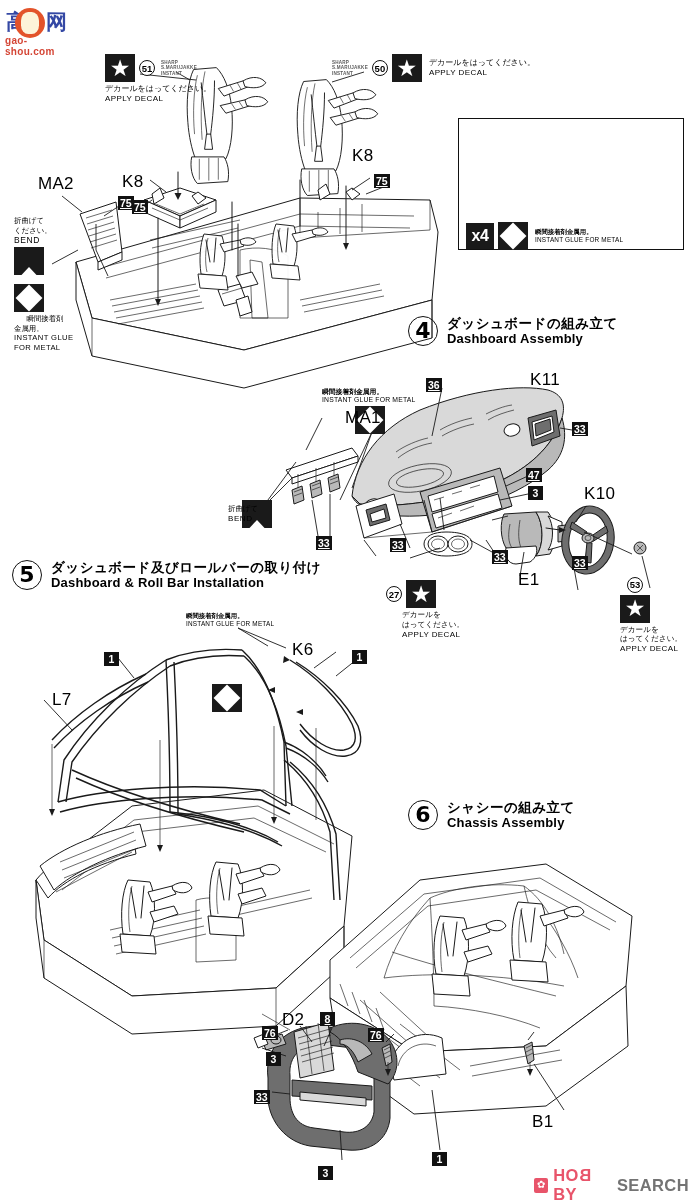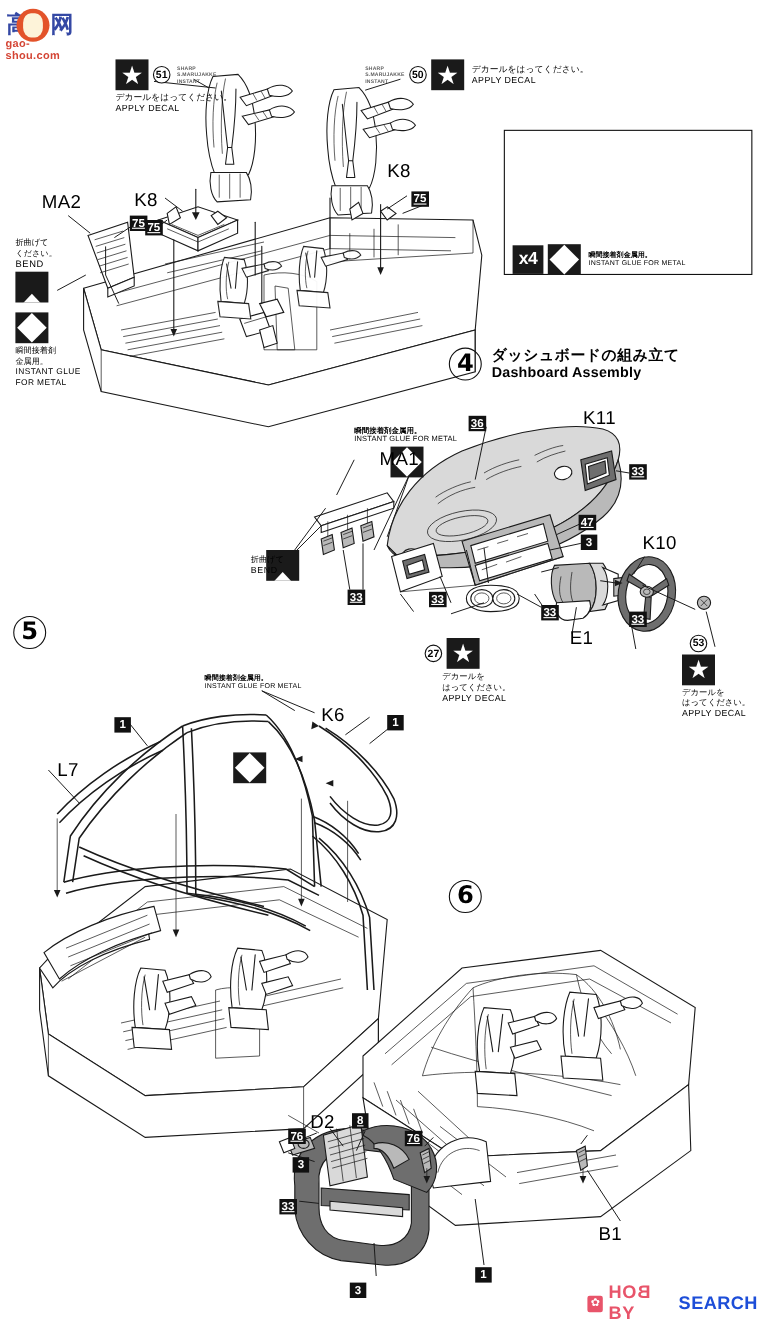--- a/index.html
+++ b/index.html
@@ -76,21 +76,21 @@
   .inset{border:1.4px solid #111;background:#fff;box-sizing:border-box;}
 
   
   .hs{display:flex;align-items:center;gap:5px;}
   .hs-mark{
     width:15px;height:15px;background:#e8546a;border-radius:2px;
     display:flex;align-items:center;justify-content:center;
     color:#fff;font-size:10px;font-weight:700;line-height:1;
   }
   .hs-hobby{color:#e8546a;font-size:16.5px;font-weight:700;letter-spacing:.4px;}
-  .hs-search{color:#1d4ed8;font-size:16.5px;font-weight:700;letter-spacing:.4px;}
+  .hs-search{color:#737373;font-size:16.5px;font-weight:700;letter-spacing:.4px;}
   .flip{display:inline-block;transform:scaleX(-1);}
 
   
   .wm{opacity:.95;}
   .wm-box{
     font-family:"DejaVu Sans",sans-serif;font-weight:700;
     color:#2a3fa0;font-size:21px;line-height:1;
   }
   .wm-red{color:#d23b2a;font-size:10px;font-weight:700;letter-spacing:.3px;}
   .wm-circle{
@@ -593,21 +593,21 @@
 
   <div class="abs" style="left:14px;top:216px;width:54px;">
     <div class="cap-jp jp" style="font-size:7.4px;">折曲げて</div>
     <div class="cap-jp jp" style="font-size:7.4px;">ください。</div>
     <div class="cap-en" style="font-size:8.5px;letter-spacing:.6px;">BEND</div>
     <div class="tile tile-bend" style="margin-top:1px;"></div>
   </div>
   <div class="abs" style="left:14px;top:284px;width:62px;">
     <div class="tile tile-glue"></div>
     <div style="margin-top:2px;">
-      <div class="cap-jp jp" style="font-size:7.4px;">瞬間接着剤</div>
+      <div class="cap-jp jp" style="font-size:7.4px;text-align:center;">瞬間接着剤</div>
       <div class="cap-jp jp" style="font-size:7.4px;">金属用。</div>
       <div class="cap-en" style="font-size:7.6px;">INSTANT GLUE</div>
       <div class="cap-en" style="font-size:7.6px;">FOR METAL</div>
     </div>
   </div>
 
   <div class="abs part-label" style="left:122px;top:172px;">K8</div>
   <div class="abs numbox u" style="left:132px;top:200px;">75</div>
   <div class="abs part-label" style="left:352px;top:146px;">K8</div>
   <div class="abs numbox u" style="left:374px;top:174px;">75</div>
@@ -669,49 +669,57 @@
     <div style="margin-top:2px;">
       <div class="cap-jp jp" style="font-size:7.6px;">デカールを</div>
       <div class="cap-jp jp" style="font-size:7.6px;">はってください。</div>
       <div class="cap-en" style="font-size:8px;">APPLY DECAL</div>
     </div>
   </div>
 
   <div class="abs" style="left:12px;top:560px;">
     <div class="step-head">
       <div class="step-circle">5</div>
+      <div>
+        <div class="step-jp jp">ダッシュボード及びロールバーの取り付け</div>
+        <div class="step-en">Dashboard &amp; Roll Bar Installation</div>
+      </div>
     </div>
   </div>
 
   <div class="abs" style="left:186px;top:612px;">
     <div class="tiny-jp jp" style="font-size:6.4px;">瞬間接着剤金属用。</div>
     <div class="tiny-en" style="font-size:6.4px;">INSTANT GLUE FOR METAL</div>
   </div>
   <div class="abs tile tile-glue" style="left:212px;top:628px;"></div>
 
   <div class="abs numbox" style="left:104px;top:652px;">1</div>
   <div class="abs numbox" style="left:352px;top:650px;">1</div>
   <div class="abs part-label" style="left:292px;top:640px;">K6</div>
   <div class="abs part-label" style="left:52px;top:690px;">L7</div>
 
   <div class="abs" style="left:408px;top:800px;">
     <div class="step-head">
       <div class="step-circle">6</div>
+      <div>
+        <div class="step-jp jp">シャシーの組み立て</div>
+        <div class="step-en">Chassis Assembly</div>
+      </div>
     </div>
   </div>
 
   <div class="abs part-label" style="left:282px;top:1010px;">D2</div>
   <div class="abs numbox u" style="left:320px;top:1012px;">8</div>
   <div class="abs numbox u" style="left:262px;top:1026px;">76</div>
   <div class="abs numbox u" style="left:368px;top:1028px;">76</div>
   <div class="abs numbox" style="left:266px;top:1052px;">3</div>
   <div class="abs numbox u" style="left:254px;top:1090px;">33</div>
   <div class="abs numbox" style="left:318px;top:1166px;">3</div>
   <div class="abs numbox" style="left:432px;top:1152px;">1</div>
-  <div class="abs part-label" style="left:544px;top:1112px;">B1</div>
+  <div class="abs part-label" style="left:532px;top:1112px;">B1</div>
 
   <div class="abs hs" style="left:534px;top:1166px;">
     <div class="hs-mark">
       <span>✿</span>
     </div>
     <div class="hs-hobby">HO<span class="flip">B</span>BY</div>
     <div class="hs-search">SEARCH</div>
   </div>
 
 </div>

